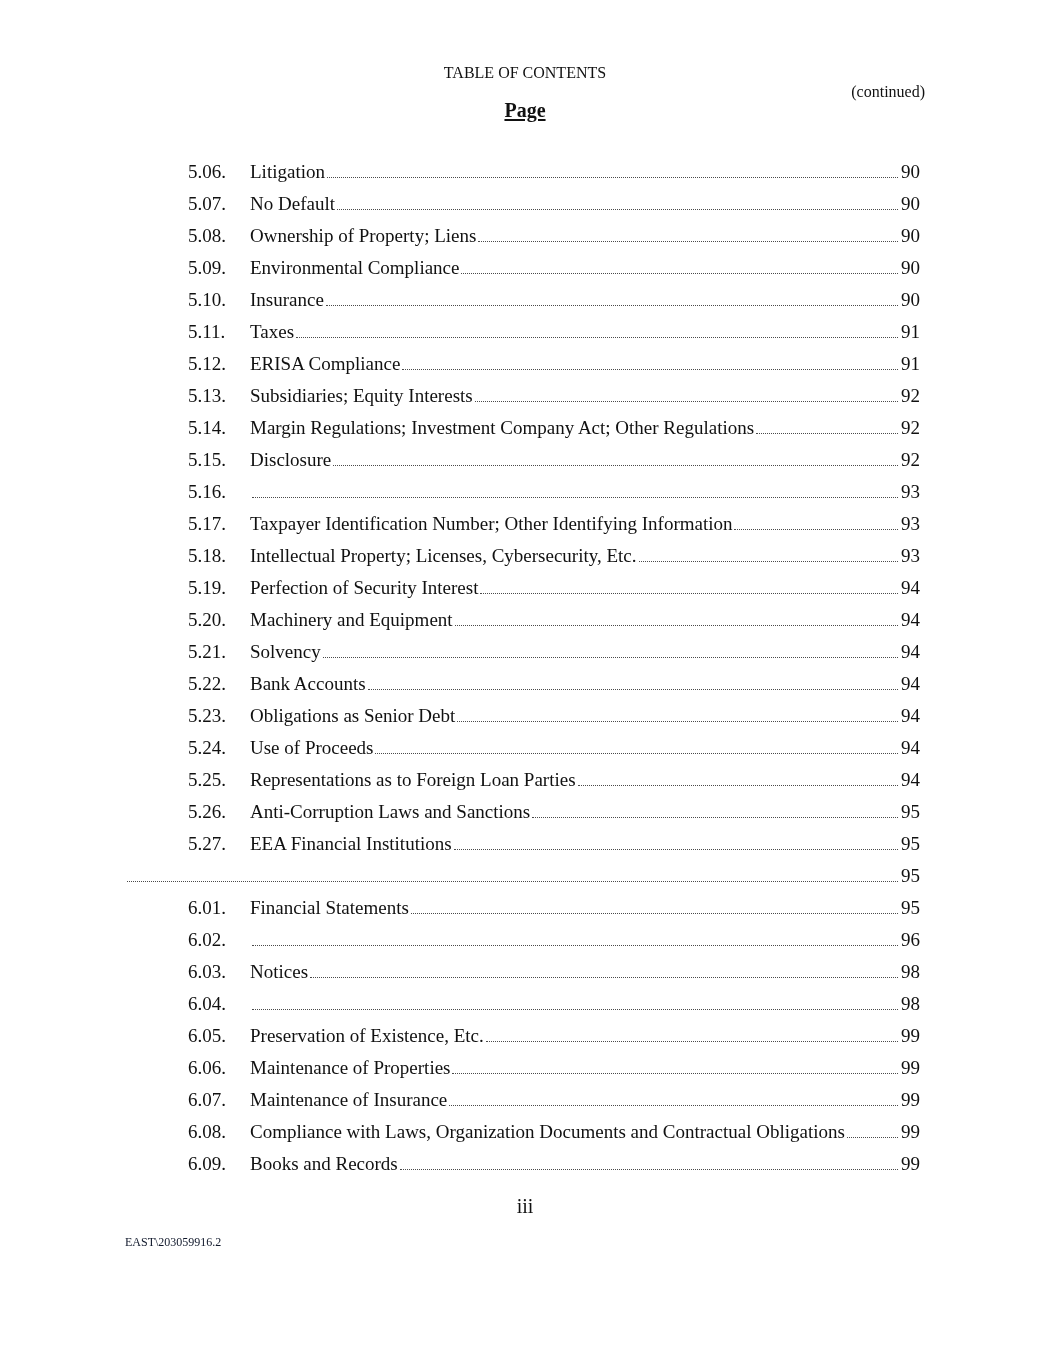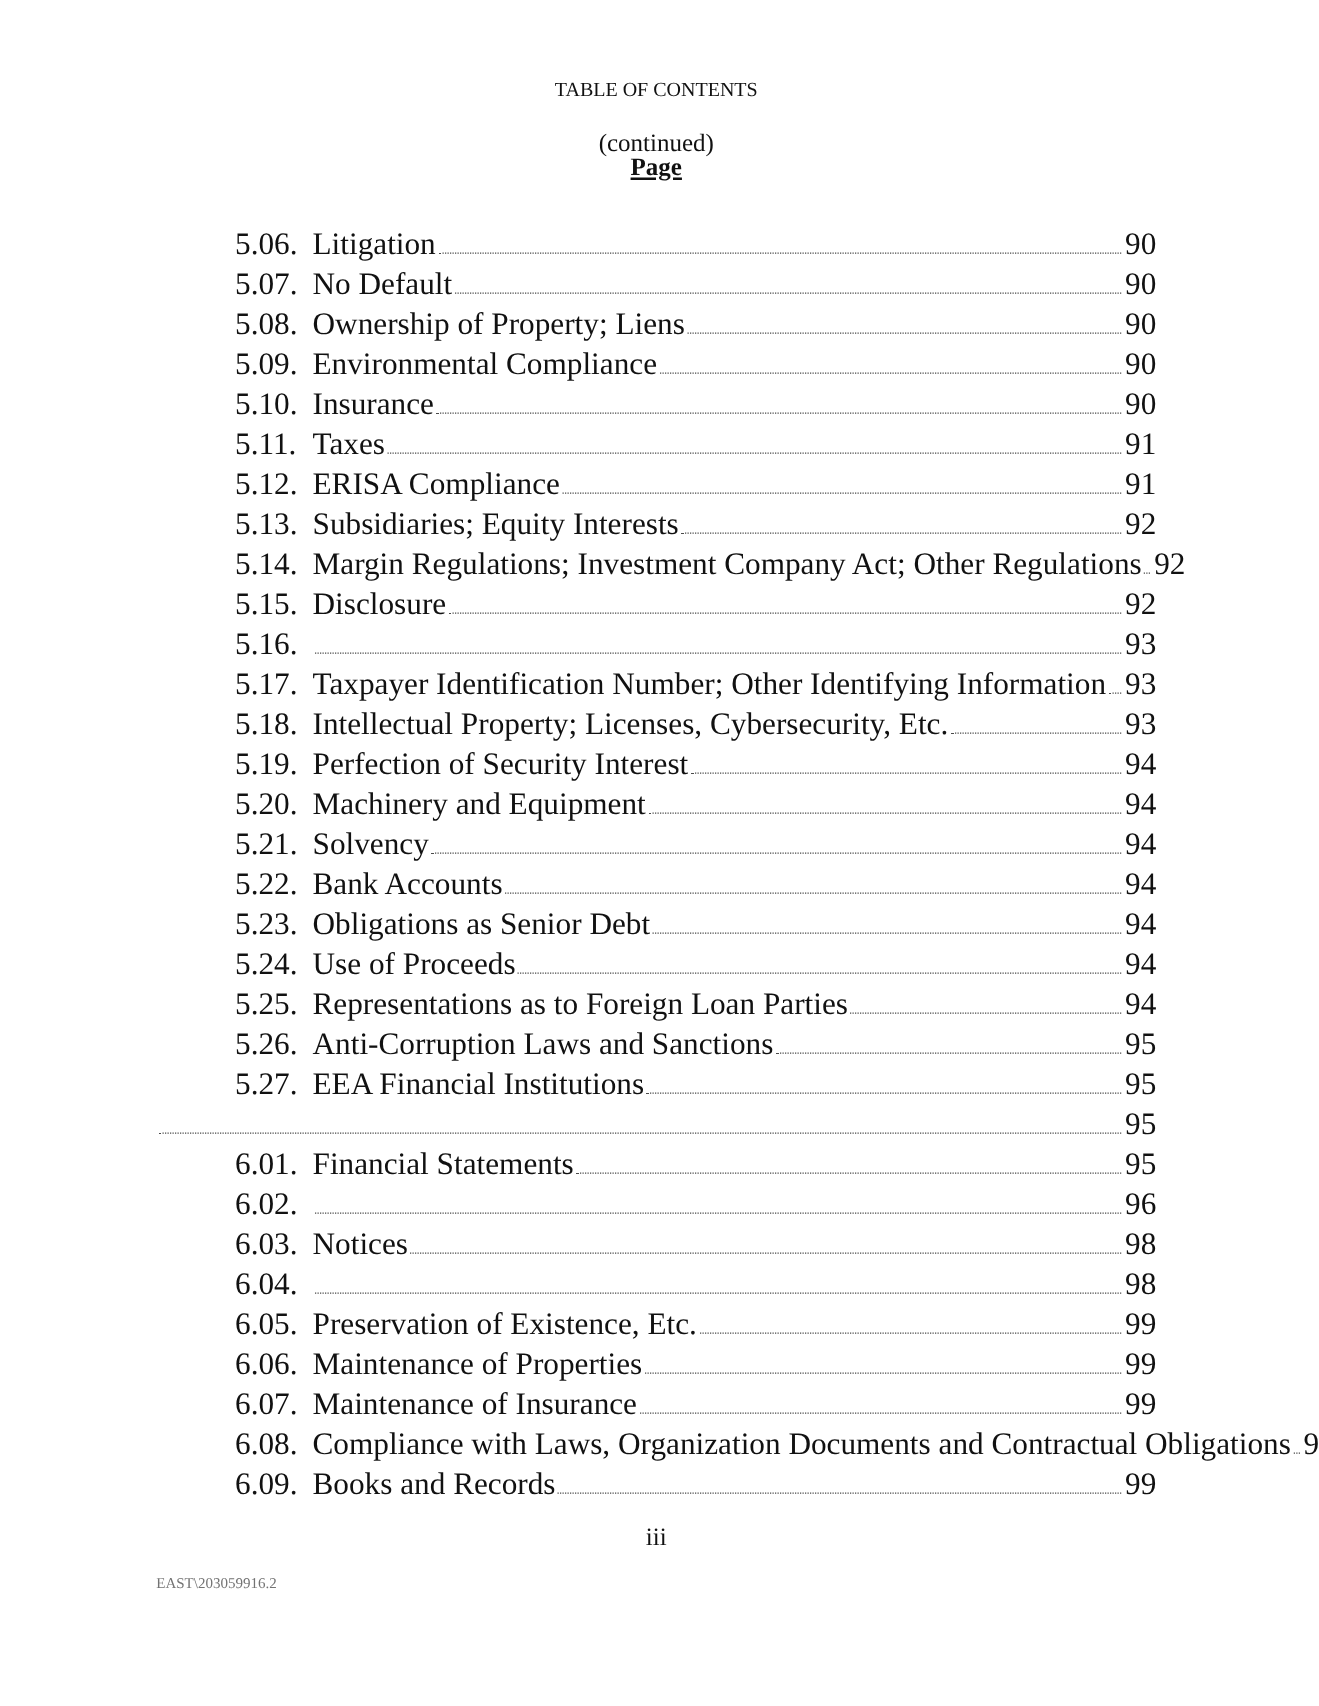--- a/index.html
+++ b/index.html
@@ -19,42 +19,41 @@
   }
   .doc-title {
     text-align: center;
     font-size: 16px;
     line-height: 19px;
   }
   .doc-title .underlined {
     text-underline-offset: 2px;
   }
   .subtitle {
-    text-align: center;
-    font-size: 20px;
+    text-align: right;
+    font-size: 16px;
     line-height: 19px;
-    margin-top: 24px;
   }
   .page-label-row {
     text-align: center;
     font-size: 20px;
     line-height: 19px;
     font-weight: bold;
   }
   .page-label {
     text-decoration: underline;
     text-underline-offset: 2px;
   }
   .toc { margin-top: 36px; }
   .toc-row {
     display: flex;
     align-items: baseline;
     height: 32px;
     line-height: 32px;
-    font-size: 25px;
+    font-size: 19px;
     white-space: nowrap;
   }
   .toc-num {
     flex: 0 0 auto;
     margin-left: 63px;
     width: 62px;
   }
   .toc-title { flex: 0 1 auto; }
   .toc-leader {
     flex: 1 1 auto;
@@ -71,21 +70,21 @@
     text-align: center;
     font-size: 20px;
     line-height: 24px;
     margin-top: 14px;
   }
   .doc-id {
     font-size: 12px;
     line-height: 14px;
     margin-top: 17px;
     padding-left: 125px;
-    color: #737373;
+    color: #0f172a;
   }
 </style>
 </head>
 <body>
 
 <div class="page">
   <div class="content">
 
     <div class="doc-title">
       <span class="underlined">TABLE OF CONTENTS</span>

